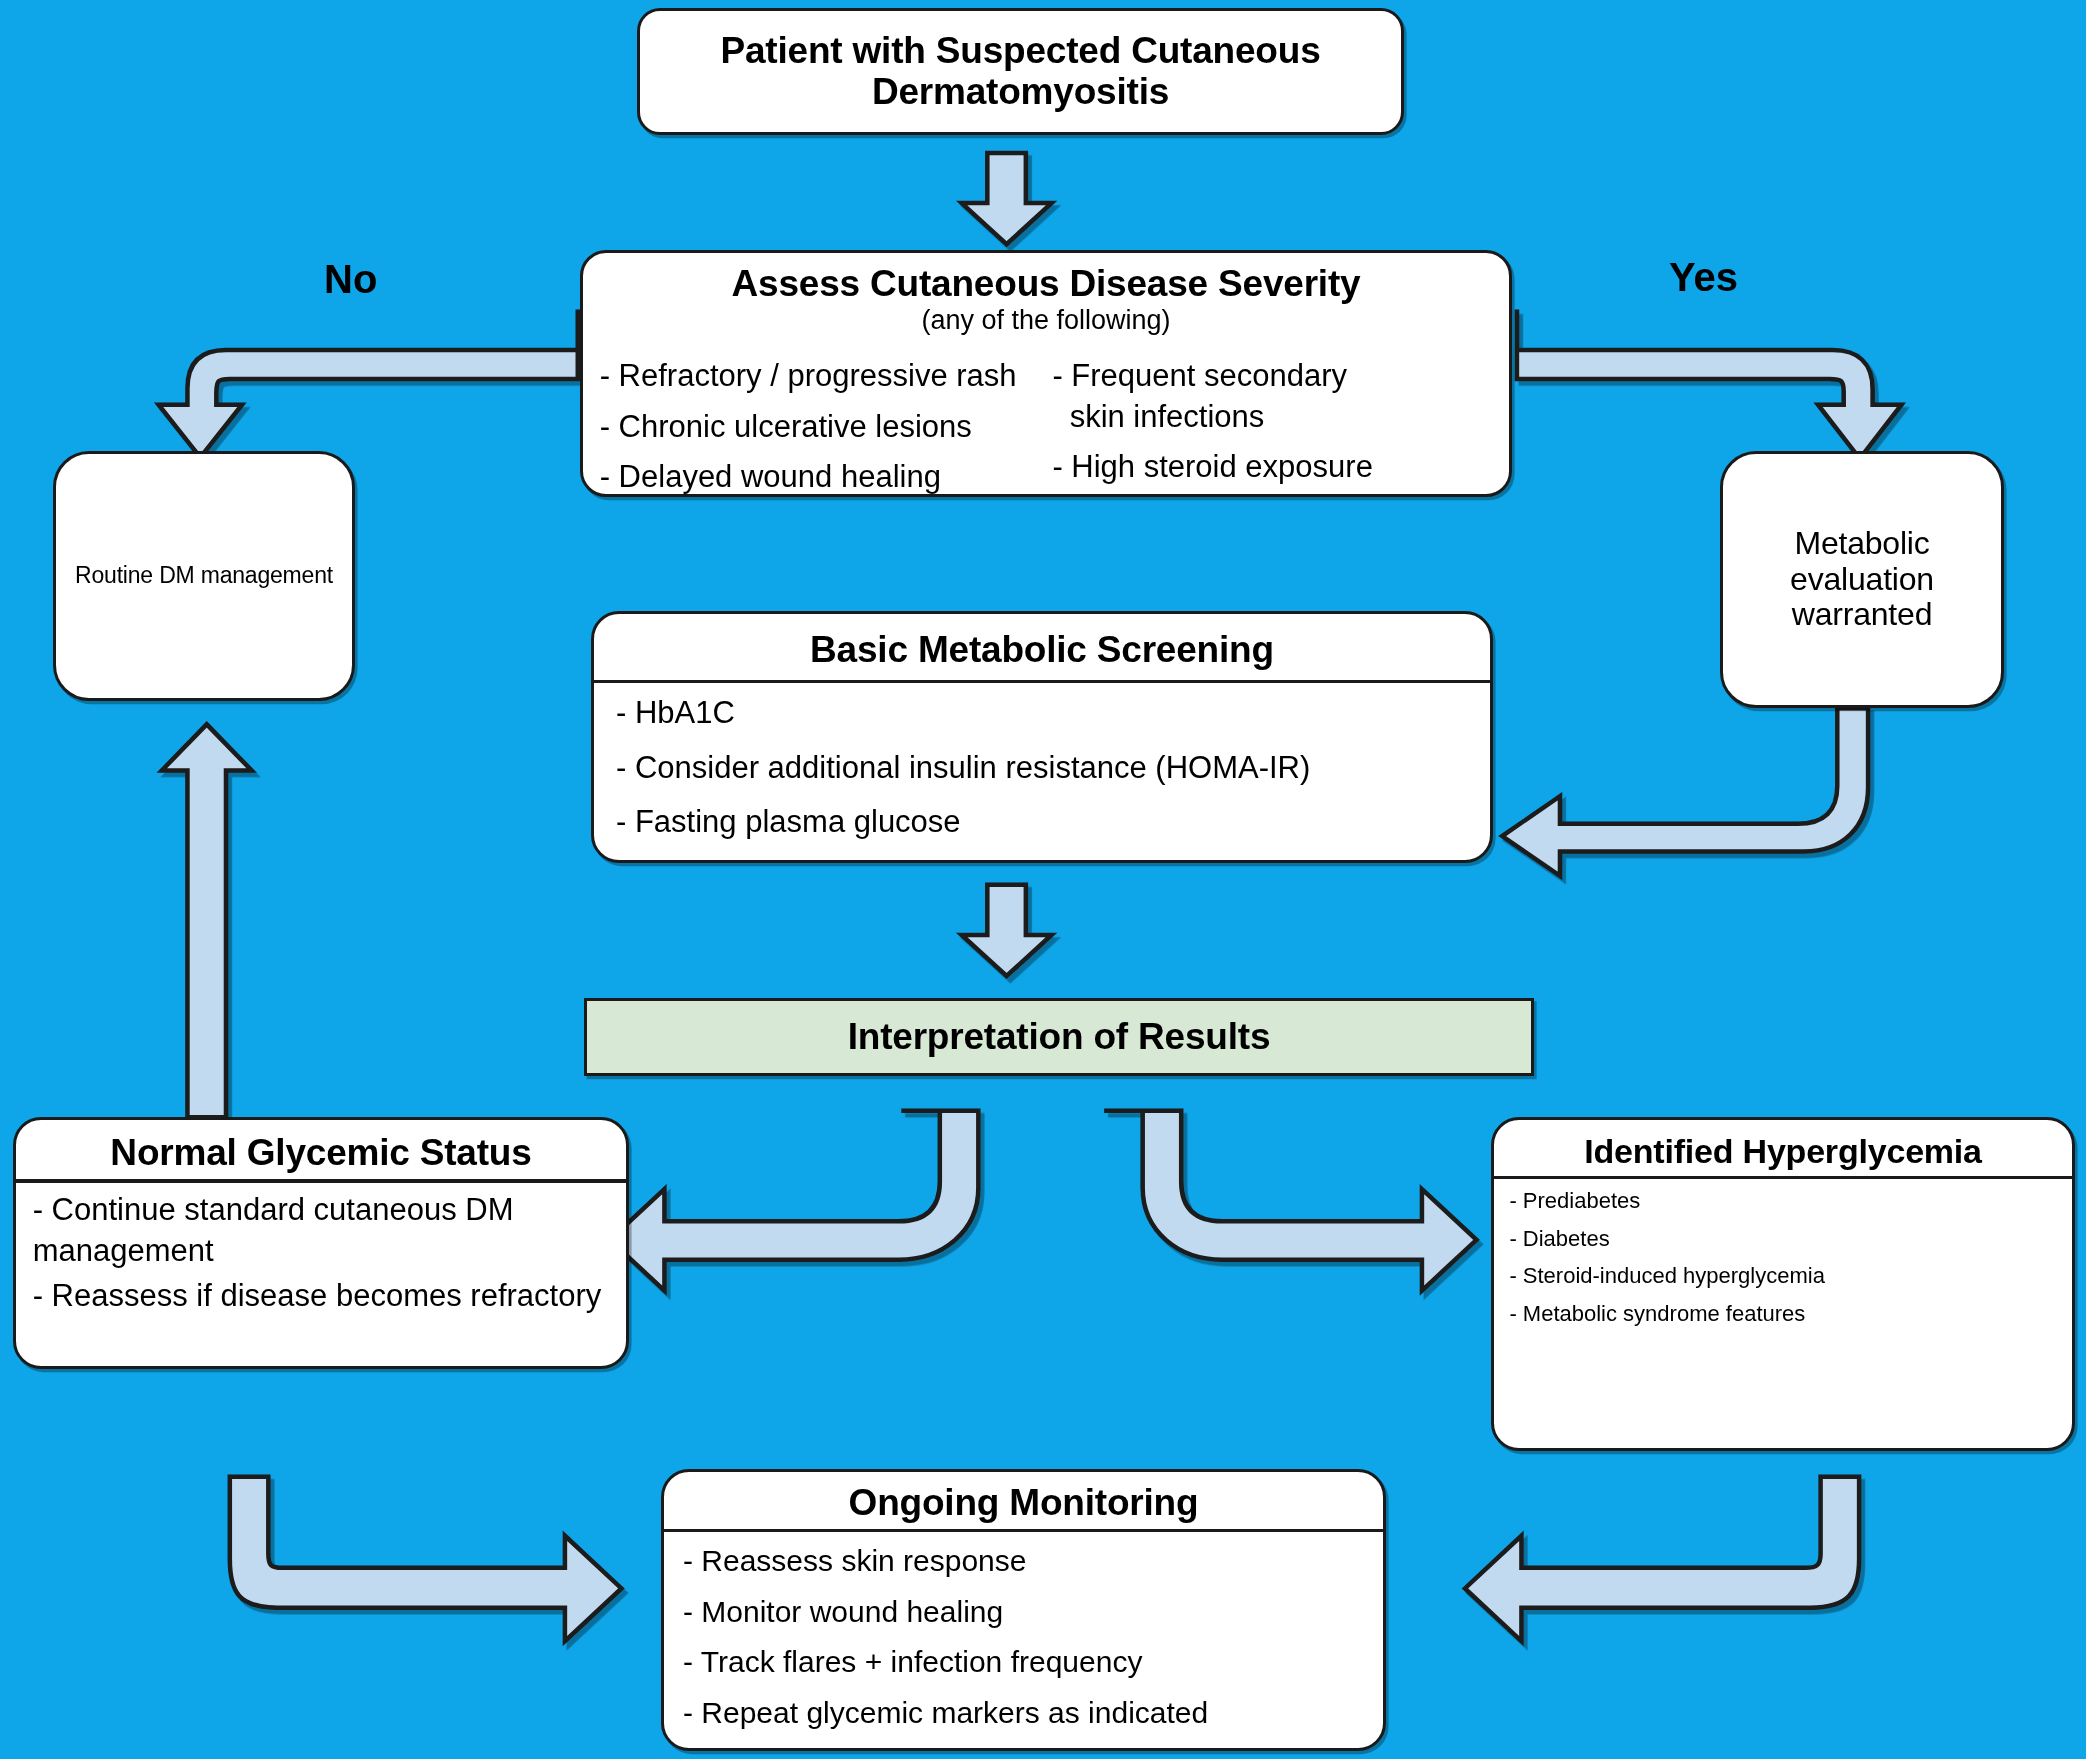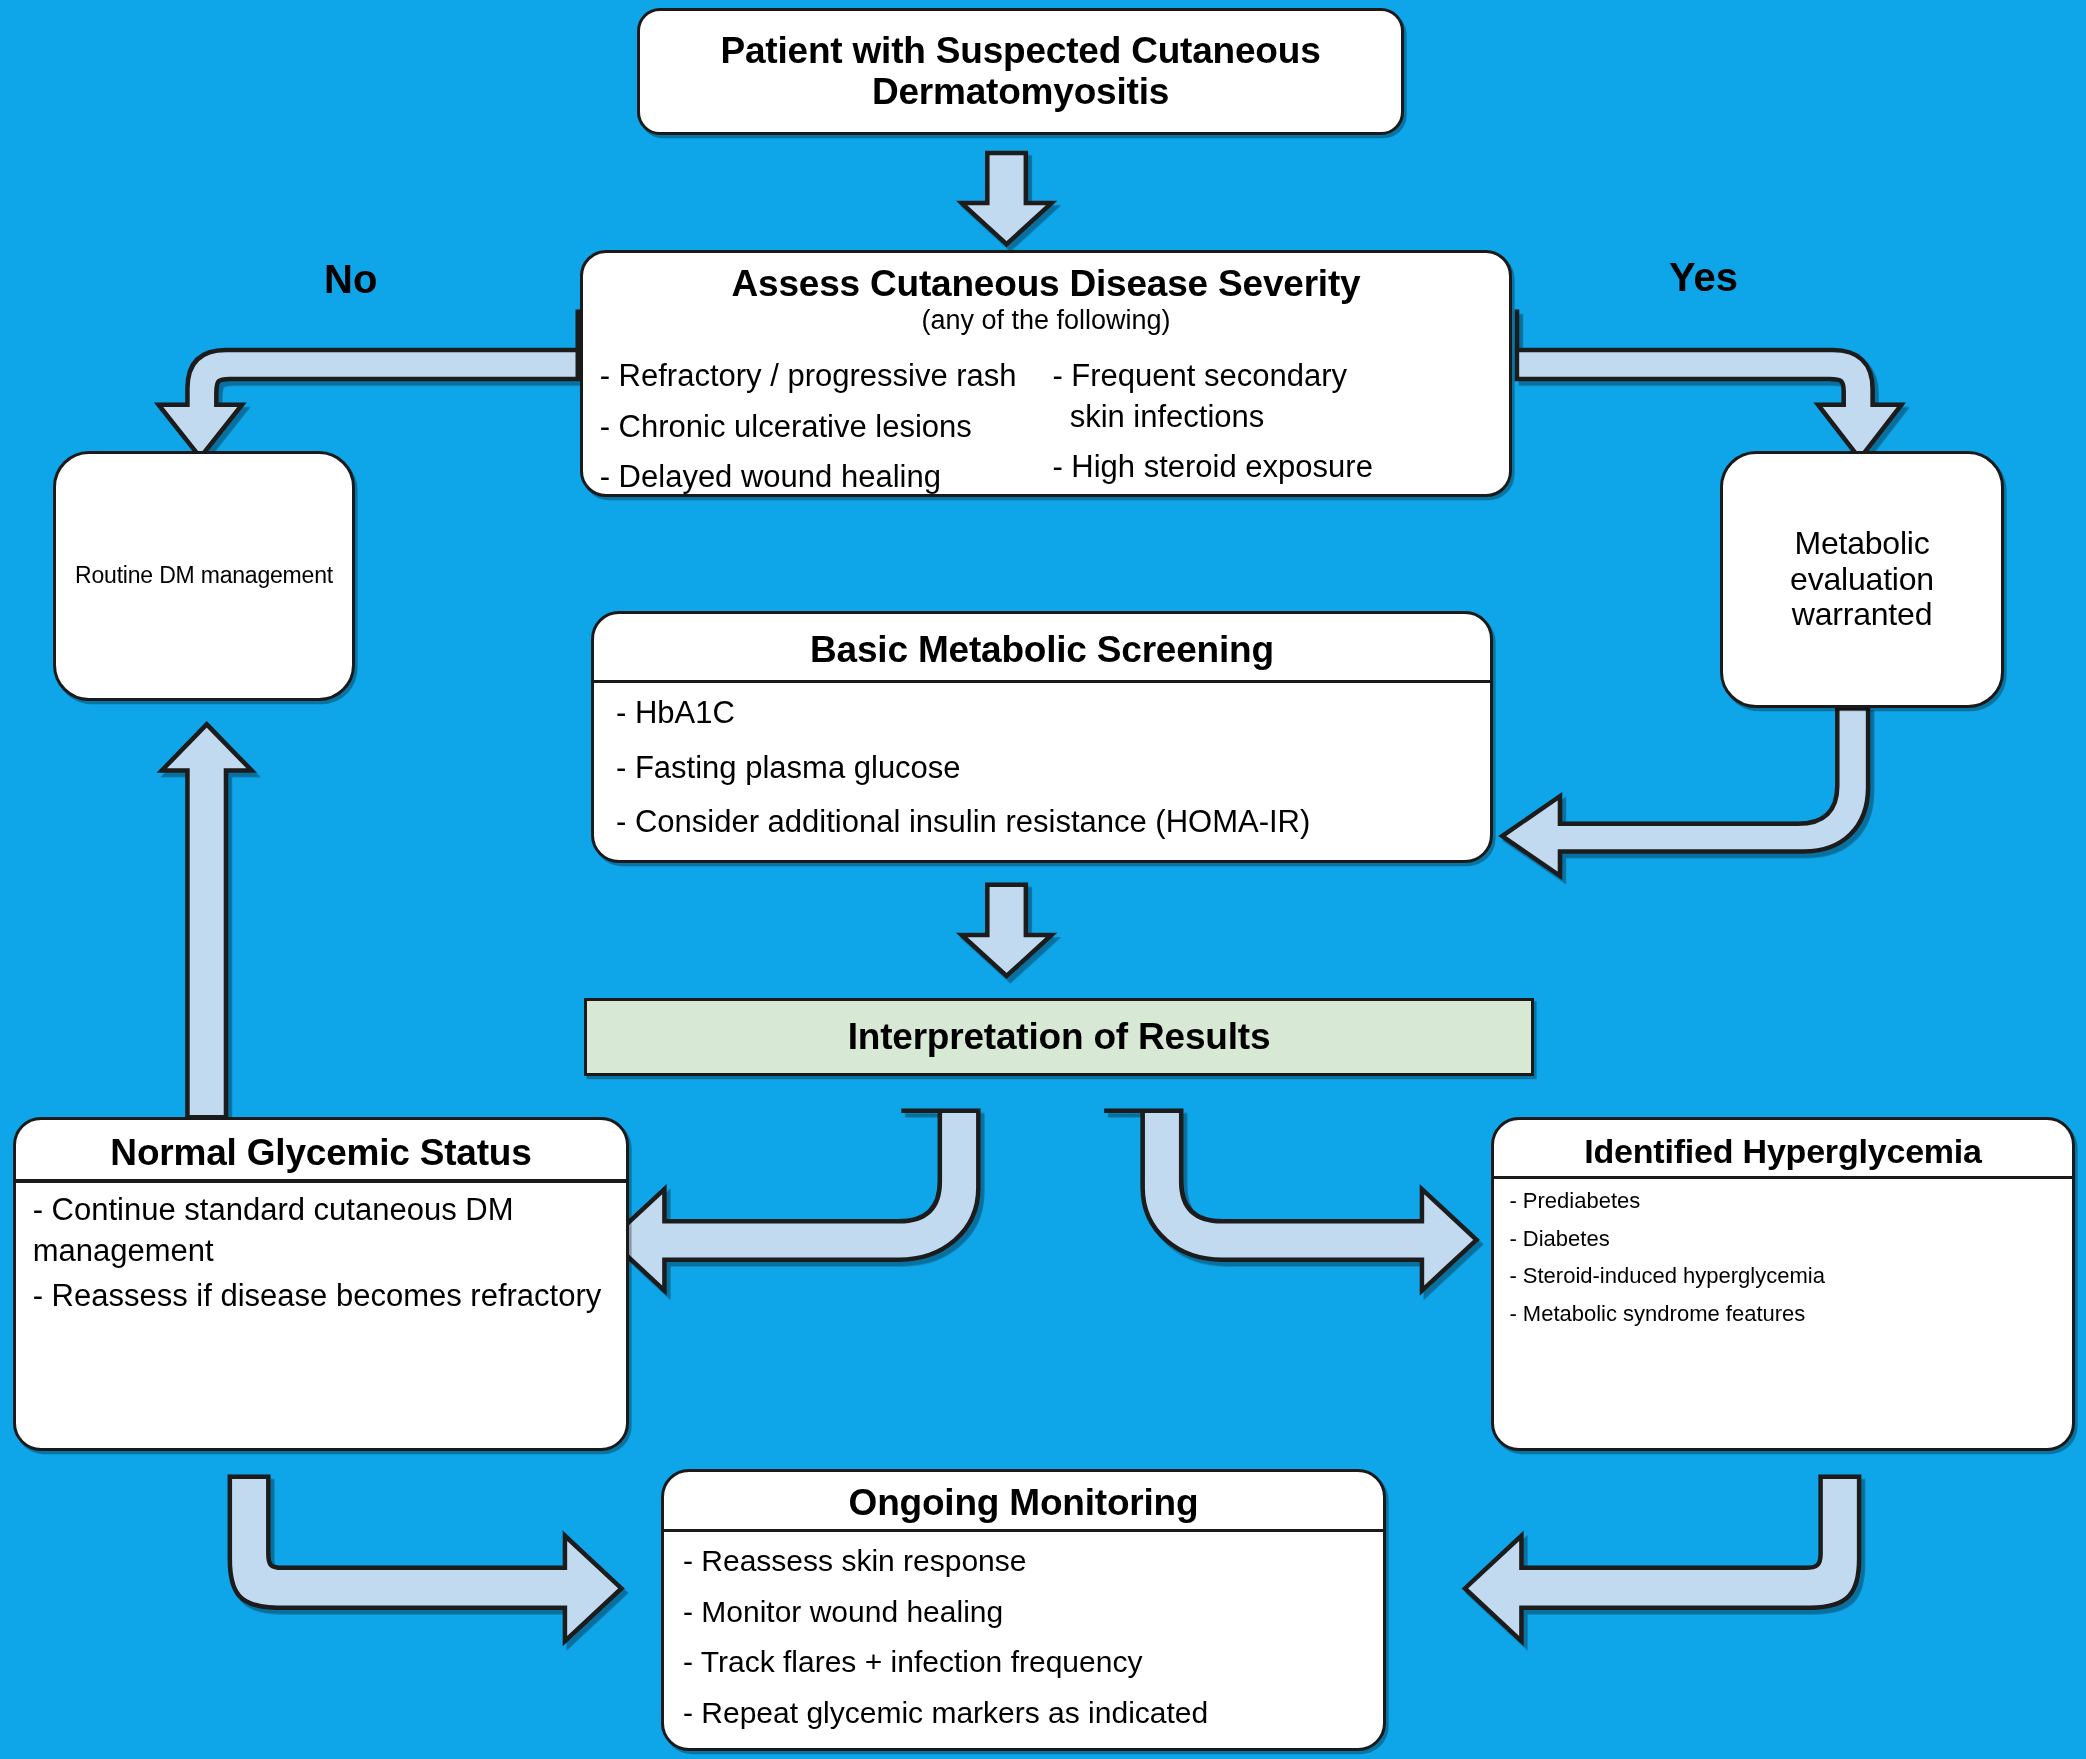--- a/index.html
+++ b/index.html
@@ -102,21 +102,21 @@
   #n-interp{
     left:584px; top:998px; width:950px; height:78px;
     border-radius:0;
     border-width:3.2px;
     background:#d7e9d5;
     justify-content:center; align-items:center;
   }
   #n-interp .title{ font-size:37px; }
 
   #n-normal{
-    left:13px; top:1117px; width:616px; height:334px;
+    left:13px; top:1117px; width:616px; height:252px;
     border-radius:28px;
   }
   #n-normal .head{ padding:11.6px 13px 6.4px; }
   #n-normal .title{ font-size:37px; }
   #n-normal .body{ padding:7.7px 16.7px 0 16.7px; display:block; }
   #n-normal li{ font-size:31px; margin-bottom:5.1px; line-height:1.30;}
 
   #n-hyper{
     left:1491px; top:1117px; width:584px; height:334px;
     border-radius:28px;
@@ -248,22 +248,22 @@
   </div>
 
   <div class="node" id="n-screening">
     <div class="head">
       <div class="title">Basic Metabolic Screening</div>
     </div>
     <div class="divider"></div>
     <div class="body">
       <ul>
         <li>- HbA1C</li>
+        <li>- Consider additional insulin resistance (HOMA-IR)</li>
         <li>- Fasting plasma glucose</li>
-        <li>- Consider additional insulin resistance (HOMA-IR)</li>
       </ul>
     </div>
   </div>
 
   <div class="node sharp" id="n-interp">
     <div class="title">Interpretation of Results</div>
   </div>
 
   <div class="node" id="n-normal">
     <div class="head">

